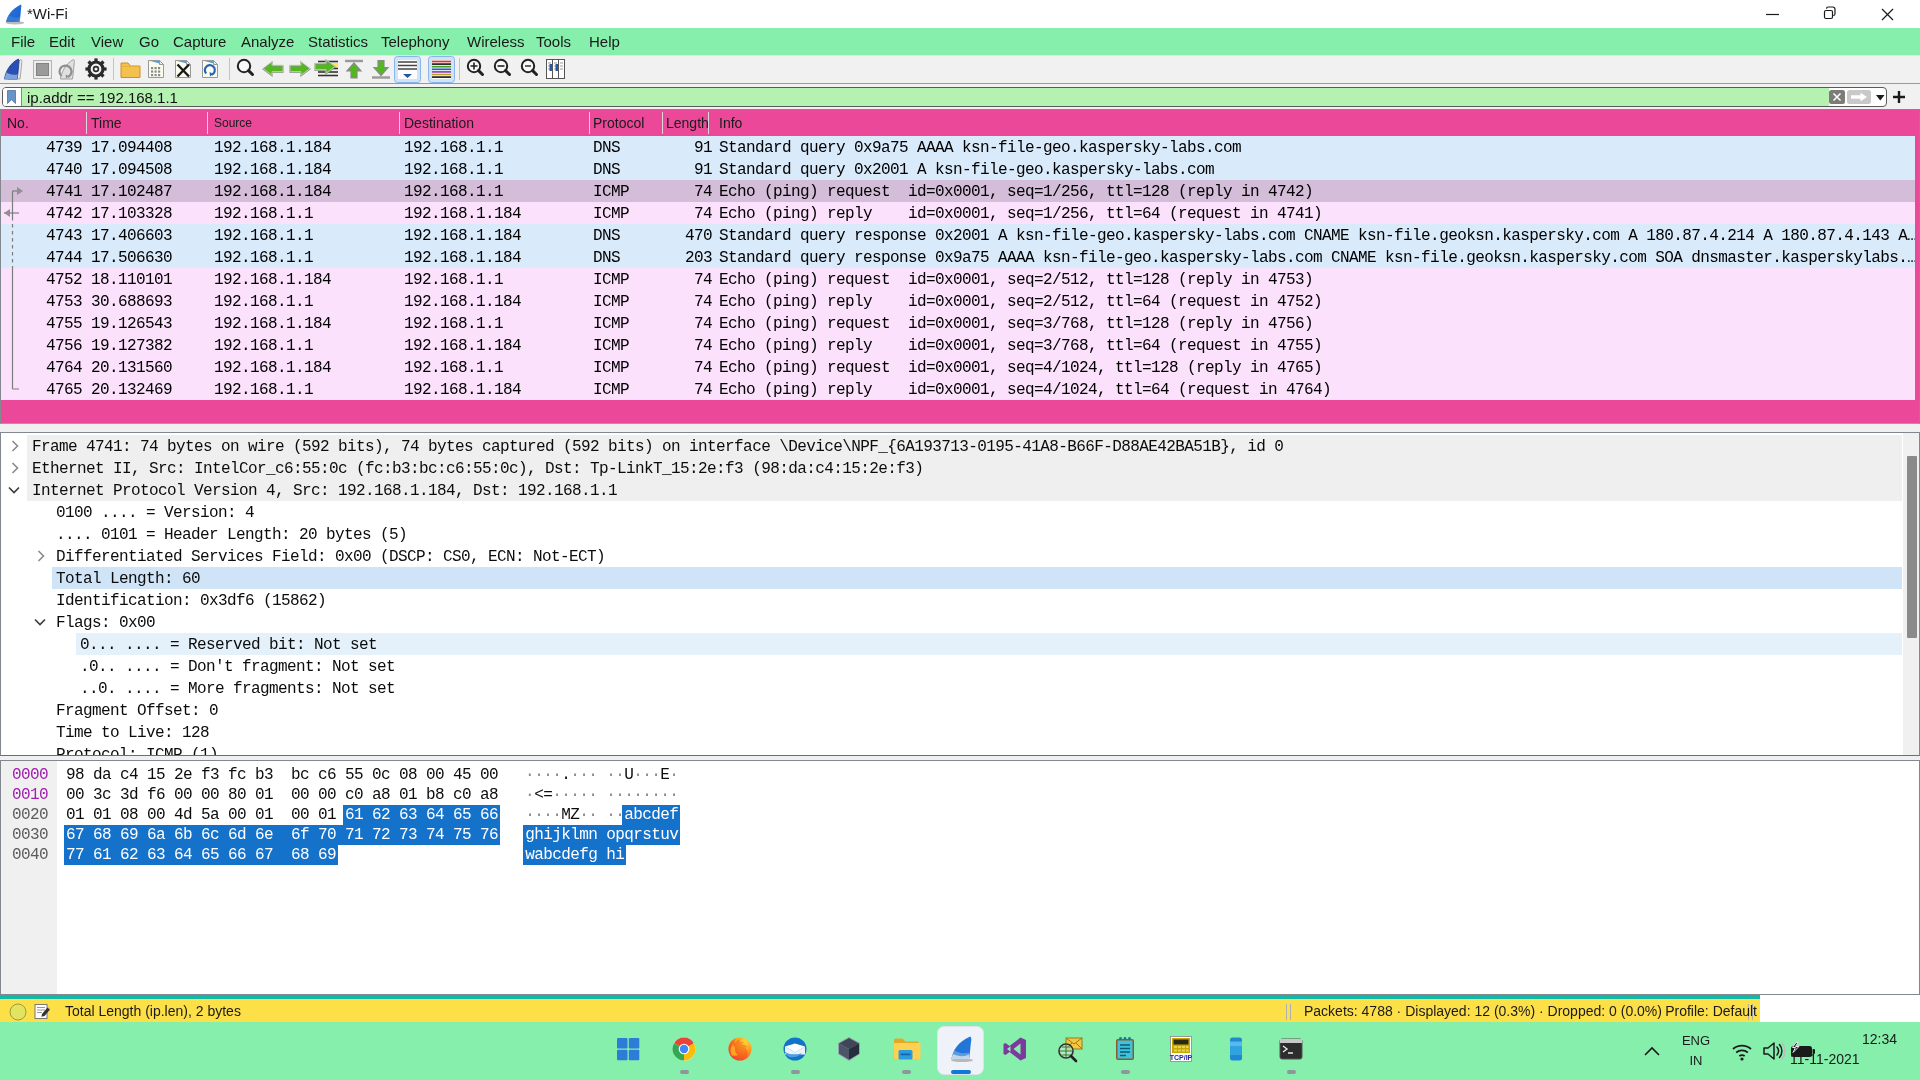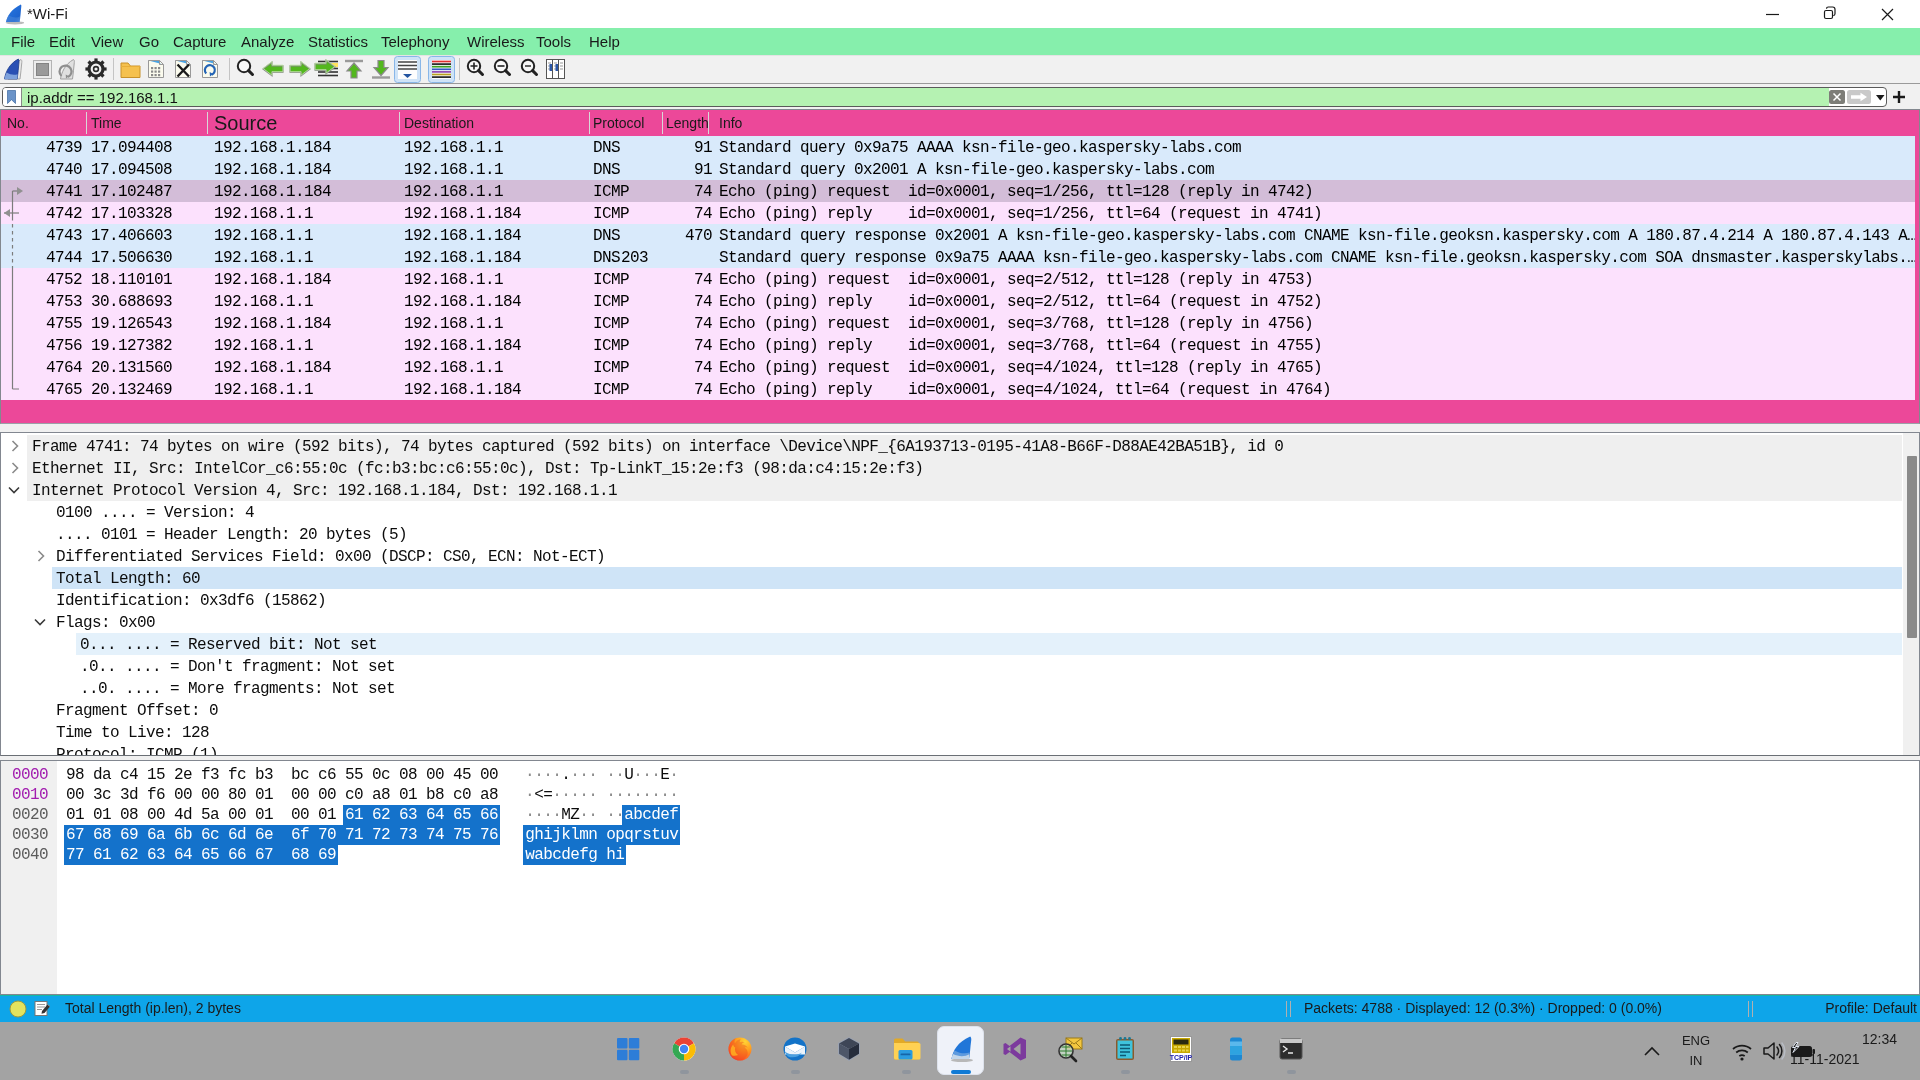--- a/index.html
+++ b/index.html
@@ -179,21 +179,21 @@
         <path d="M0 0 h8.5 l-4.25 5.5 Z" fill="#1a1a1a"></path>
       </svg>
 </div>
 <svg class="a" style="left:1892px;top:6px" width="14" height="14" viewBox="0 0 14 14">
       <path d="M7 1 V13 M1 7 H13" stroke="#1a1a1a" stroke-width="2.4"></path>
     </svg>
 </div>
 <div class="a" style="left:0;top:109px;width:1920px;height:315px;background:#ec4899;border:1px solid #83888f;border-bottom:1px solid #9aa0a6">
 <div class="a" style="left:6px;top:0;height:26px;line-height:27px;font-size:14px;color:#1a1a1a">No.</div>
 <div class="a" style="left:90px;top:0;height:26px;line-height:27px;font-size:14px;color:#1a1a1a">Time</div>
-<div class="a" style="left:213px;top:0;height:26px;line-height:27px;font-size:20px;color:#1a1a1a">Source</div>
+<div class="a" style="left:213px;top:0;height:26px;line-height:27px;font-size:12px;color:#1a1a1a">Source</div>
 <div class="a" style="left:403px;top:0;height:26px;line-height:27px;font-size:14px;color:#1a1a1a">Destination</div>
 <div class="a" style="left:592px;top:0;height:26px;line-height:27px;font-size:14px;color:#1a1a1a">Protocol</div>
 <div class="a" style="left:665px;top:0;height:26px;line-height:27px;font-size:14px;color:#1a1a1a">Length</div>
 <div class="a" style="left:718px;top:0;height:26px;line-height:27px;font-size:14px;color:#1a1a1a">Info</div>
 <div class="a" style="left:85px;top:2px;width:1px;height:22px;background:#d8d8d8"></div>
 <div class="a" style="left:206px;top:2px;width:1px;height:22px;background:#d8d8d8"></div>
 <div class="a" style="left:398px;top:2px;width:1px;height:22px;background:#d8d8d8"></div>
 <div class="a" style="left:588px;top:2px;width:1px;height:22px;background:#d8d8d8"></div>
 <div class="a" style="left:661px;top:2px;width:1px;height:22px;background:#d8d8d8"></div>
 <div class="a" style="left:707px;top:2px;width:1px;height:22px;background:#d8d8d8"></div>
@@ -241,21 +241,21 @@
 <span style="left:592px">DNS</span>
 <span style="left:620px;width:91px;text-align:right">470</span>
 <span style="left:718px">Standard query response 0x2001 A ksn-file-geo.kaspersky-labs.com CNAME ksn-file.geoksn.kaspersky.com A 180.87.4.214 A 180.87.4.143 A…</span>
 </div>
 <div class="row a mono" style="left:0px;top:136px;width:1914px;height:22px;background:#d9eafb">
 <span style="left:0;width:81px;text-align:right">4744</span>
 <span style="left:90px">17.506630</span>
 <span style="left:213px">192.168.1.1</span>
 <span style="left:403px">192.168.1.184</span>
 <span style="left:592px">DNS</span>
-<span style="left:620px;width:91px;">203</span>
+<span style="left:620px;width:91px;text-align:right">203</span>
 <span style="left:718px">Standard query response 0x9a75 AAAA ksn-file-geo.kaspersky-labs.com CNAME ksn-file.geoksn.kaspersky.com SOA dnsmaster.kasperskylabs.…</span>
 </div>
 <div class="row a mono" style="left:0px;top:158px;width:1914px;height:22px;background:#fce1fd">
 <span style="left:0;width:81px;text-align:right">4752</span>
 <span style="left:90px">18.110101</span>
 <span style="left:213px">192.168.1.184</span>
 <span style="left:403px">192.168.1.1</span>
 <span style="left:592px">ICMP</span>
 <span style="left:620px;width:91px;text-align:right">74</span>
 <span style="left:718px">Echo (ping) request  id=0x0001, seq=2/512, ttl=128 (reply in 4753)</span>
@@ -357,39 +357,39 @@
 </div>
 <div class="a" style="left:0;top:756px;width:1920px;height:4px;background:#f0f0f0"></div>
 <div class="a" style="left:0;top:760px;width:1920px;height:235px;background:#fff;border:1px solid #828790;overflow:hidden">
 <div class="a" style="left:0;top:0;width:56px;height:233px;background:#f0f0f0"></div>
 <div class="a mono" style="left:11px;top:4px;height:20px;line-height:20px;color:#0c0c0c"><span class="offl">0000</span>  98 da c4 15 2e f3 fc b3  bc c6 55 0c 08 00 45 00   <i>·</i><i>·</i><i>·</i><i>·</i>.<i>·</i><i>·</i><i>·</i> <i>·</i><i>·</i>U<i>·</i><i>·</i><i>·</i>E<i>·</i></div>
 <div class="a mono" style="left:11px;top:24px;height:20px;line-height:20px;color:#0c0c0c"><span class="offl">0010</span>  00 3c 3d f6 00 00 80 01  00 00 c0 a8 01 b8 c0 a8   <i>·</i>&lt;=<i>·</i><i>·</i><i>·</i><i>·</i><i>·</i> <i>·</i><i>·</i><i>·</i><i>·</i><i>·</i><i>·</i><i>·</i><i>·</i></div>
 <div class="a mono" style="left:11px;top:44px;height:20px;line-height:20px;color:#0c0c0c"><span class="offd">0020</span>  01 01 08 00 4d 5a 00 01  00 01 <b>61 62 63 64 65 66</b>   <i>·</i><i>·</i><i>·</i><i>·</i>MZ<i>·</i><i>·</i> <i>·</i><i>·</i><b>abcdef</b></div>
 <div class="a mono" style="left:11px;top:64px;height:20px;line-height:20px;color:#0c0c0c"><span class="offd">0030</span>  <b>67 68 69 6a 6b 6c 6d 6e  6f 70 71 72 73 74 75 76</b>   <b>ghijklmn opqrstuv</b></div>
 <div class="a mono" style="left:11px;top:84px;height:20px;line-height:20px;color:#0c0c0c"><span class="offd">0040</span>  <b>77 61 62 63 64 65 66 67  68 69</b>                     <b>wabcdefg hi</b></div>
 </div>
-<div class="a" style="left:0;top:995px;width:1920px;height:27px;background:#0ea5e9;border-top:1px solid #14b8a6">
+<div class="a" style="left:0;top:995px;width:1760px;height:27px;background:#fde047;border-top:4px solid #14b8a6">
 <svg class="a" style="left:9px;top:4px" width="18" height="18" viewBox="0 0 18 18">
       <circle cx="9" cy="9" r="8" fill="#e3e35f" stroke="#9a9a40" stroke-width="1"></circle>
     </svg>
 <svg class="a" style="left:34px;top:4px" width="17" height="17" viewBox="0 0 17 17">
 <rect x="1" y="1.5" width="12" height="14" fill="#fff" stroke="#777" stroke-width="1"></rect>
 <path d="M3 4.5 h8 M3 7 h8 M3 9.5 h5" stroke="#999" stroke-width="1"></path>
 <path d="M8 11 L13.5 4.5 L16 6.5 L10.5 13 L7.5 13.8 Z" fill="#333"></path>
 <path d="M13.5 4.5 L16 6.5" stroke="#888" stroke-width="1"></path>
 </svg>
 <div class="a" style="left:65px;top:4px;font-size:14px;color:#1a1a1a">Total Length (ip.len), 2 bytes</div>
 <div class="a" style="left:1286px;top:5px;width:1px;height:16px;background:#b0b0b0"></div>
 <div class="a" style="left:1290px;top:5px;width:1px;height:16px;background:#b0b0b0"></div>
 <div class="a" style="left:1304px;top:4px;font-size:14px;color:#1a1a1a">Packets: 4788 · Displayed: 12 (0.3%) · Dropped: 0 (0.0%)</div>
 <div class="a" style="left:1748px;top:5px;width:1px;height:16px;background:#b0b0b0"></div>
 <div class="a" style="left:1752px;top:5px;width:1px;height:16px;background:#b0b0b0"></div>
 <div class="a" style="right:3px;top:4px;font-size:14px;color:#1a1a1a;white-space:nowrap">Profile: Default</div>
 </div>
-<div class="a" style="left:0;top:1022px;width:1920px;height:58px;background:#a3a3a3">
+<div class="a" style="left:0;top:1022px;width:1920px;height:58px;background:#86efac">
 <div class="a" style="left:937px;top:4px;width:47px;height:49px;background:#eff2f9;border:1px solid #dde2ec;border-radius:7px"></div>
 <svg class="a" style="left:614px;top:13px" width="28" height="28" viewBox="0 0 28 28">
 <g fill="#2d7dd8">
         <rect x="3" y="3" width="10.5" height="10.5" rx="1"></rect>
         <rect x="14.8" y="3" width="10.5" height="10.5" rx="1"></rect>
 <rect x="3" y="14.8" width="10.5" height="10.5" rx="1"></rect>
         <rect x="14.8" y="14.8" width="10.5" height="10.5" rx="1"></rect>
       </g>
     </svg>
 <svg class="a" style="left:670px;top:13px" width="28" height="28" viewBox="0 0 28 28">

